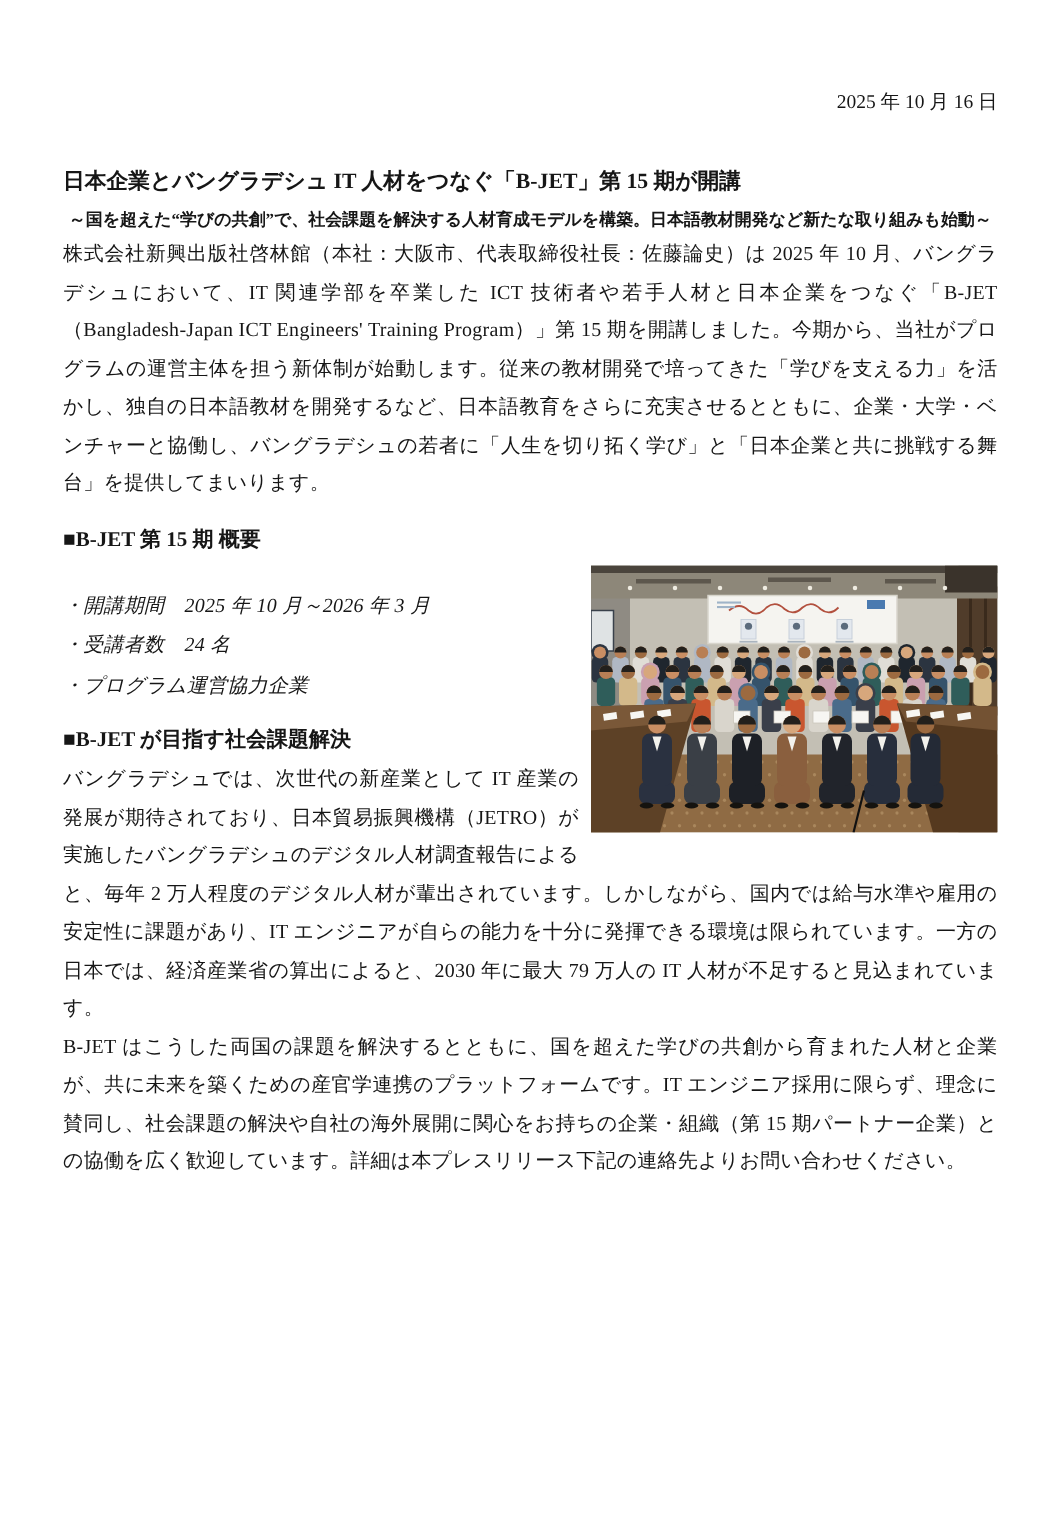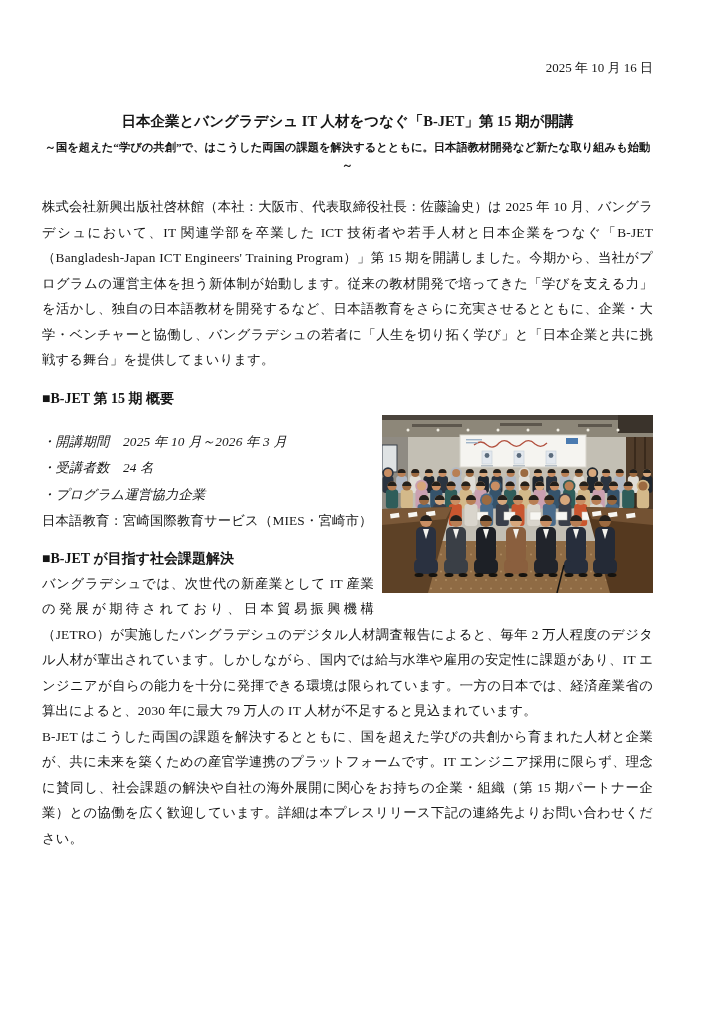--- a/index.html
+++ b/index.html
@@ -1,53 +1,53 @@
 <!DOCTYPE html>
 <html lang="ja"><head>
 <meta charset="utf-8">
 <style>
   html, body { margin: 0; padding: 0; background: #ffffff; }
   .page {
     position: relative;
     width: 709px; height: 1024px;
     box-sizing: border-box;
-    padding: 58px 56px 30px 42px;
+    padding: 58px 44px 30px 42px;
     background: #ffffff;
     overflow: hidden;
     font-family: "Liberation Serif", "DejaVu Serif", serif;
     color: #161616;
   }
   .date {
     text-align: right;
     font-size: 13px;
     line-height: 20px;
     margin-bottom: 30px;
   }
   .title {
     font-size: 14.5px;
     font-weight: bold;
-    text-align: center;
+    text-align: left;
     line-height: 26px;
     margin: 0;
   }
   .subtitle {
     font-size: 11.3px;
     font-weight: bold;
     text-align: center;
     line-height: 18px;
     margin: 4px 0 0 0;
   }
   .body {
     font-size: 13.3px;
     line-height: 25.5px;
     text-align: justify;
     margin: 0;
     letter-spacing: 0.2px;
   }
-  .intro { margin-top: 20px; }
+  .intro { }
   .heading {
     font-size: 14px;
     font-weight: bold;
     line-height: 24px;
     margin: 14px 0 0 0;
   }
   .photo {
     float: right;
     width: 271px; height: 178px;
     margin: 4px 0 6px 8px;
@@ -64,21 +64,21 @@
   section { display: block; }
 </style>
 </head>
 <body>
 
 <div class="page">
 
   <div class="date">2025 年 10 月 16 日</div>
 
   <h1 class="title">日本企業とバングラデシュ IT 人材をつなぐ「B-JET」第 15 期が開講</h1>
-  <div class="subtitle">～国を超えた“学びの共創”で、はこうした両国の課題を解決するとともに。日本語教材開発など新たな取り組みも始動～</div>
+  <div class="subtitle">～国を超えた“学びの共創”で、社会課題を解決する人材育成モデルを構築。日本語教材開発など新たな取り組みも始動～</div>
 
   <p class="body intro">株式会社新興出版社啓林館（本社：大阪市、代表取締役社長：佐藤論史）は 2025 年 10 月、バングラデシュにおいて、IT 関連学部を卒業した ICT 技術者や若手人材と日本企業をつなぐ「B-JET（Bangladesh-Japan ICT Engineers' Training Program）」第 15 期を開講しました。今期から、当社がプログラムの運営主体を担う新体制が始動します。従来の教材開発で培ってきた「学びを支える力」を活かし、独自の日本語教材を開発するなど、日本語教育をさらに充実させるとともに、企業・大学・ベンチャーと協働し、バングラデシュの若者に「人生を切り拓く学び」と「日本企業と共に挑戦する舞台」を提供してまいります。</p>
 
   <section>
     <h2 class="heading">■B-JET 第 15 期 概要</h2>
     <figure class="photo">
       <svg id="photoSvg" viewBox="0 0 271 178" preserveAspectRatio="none" role="img" aria-label="B-JET 第 15 期 開講式の集合写真（会議室で撮影、前列に跪く 7 名の男性と後方の参加者たち、背後に式典バナー）">
           <rect x="0" y="0" width="271" height="178" fill="#c3bfb4"></rect>
           <rect x="0" y="0" width="26" height="178" fill="#8f8b83"></rect>
           <rect x="245" y="0" width="26" height="178" fill="#97938b"></rect>
@@ -502,21 +502,20 @@
           <ellipse cx="230" cy="160" rx="4.5" ry="2" fill="#15130f"></ellipse>
           <line x1="182" y1="150" x2="175" y2="178" stroke="#111111" stroke-width="1.5"></line>
         </svg>
     </figure>
     <div class="body bullets">
         <div class="line">・開講期間　2025 年 10 月～2026 年 3 月</div>
         <div class="line">・受講者数　24 名</div>
         <div class="line">・プログラム運営協力企業</div>
       </div>
     <div class="body partners">
-        <div class="line">日本語教育：宮崎国際教育サービス（MIES・宮崎市）</div>
       </div>
   </section>
 
   <section class="mission">
     <h2 class="heading">■B-JET が目指す社会課題解決</h2>
     <p class="body">バングラデシュでは、次世代の新産業として IT 産業の発展が期待されており、日本貿易振興機構（JETRO）が実施したバングラデシュのデジタル人材調査報告によると、毎年 2 万人程度のデジタル人材が輩出されています。しかしながら、国内では給与水準や雇用の安定性に課題があり、IT エンジニアが自らの能力を十分に発揮できる環境は限られています。一方の日本では、経済産業省の算出によると、2030 年に最大 79 万人の IT 人材が不足すると見込まれています。</p>
     <p class="body p2">B-JET はこうした両国の課題を解決するとともに、国を超えた学びの共創から育まれた人材と企業が、共に未来を築くための産官学連携のプラットフォームです。IT エンジニア採用に限らず、理念に賛同し、社会課題の解決や自社の海外展開に関心をお持ちの企業・組織（第 15 期パートナー企業）との協働を広く歓迎しています。詳細は本プレスリリース下記の連絡先よりお問い合わせください。</p>
   </section>
 
 </div>

